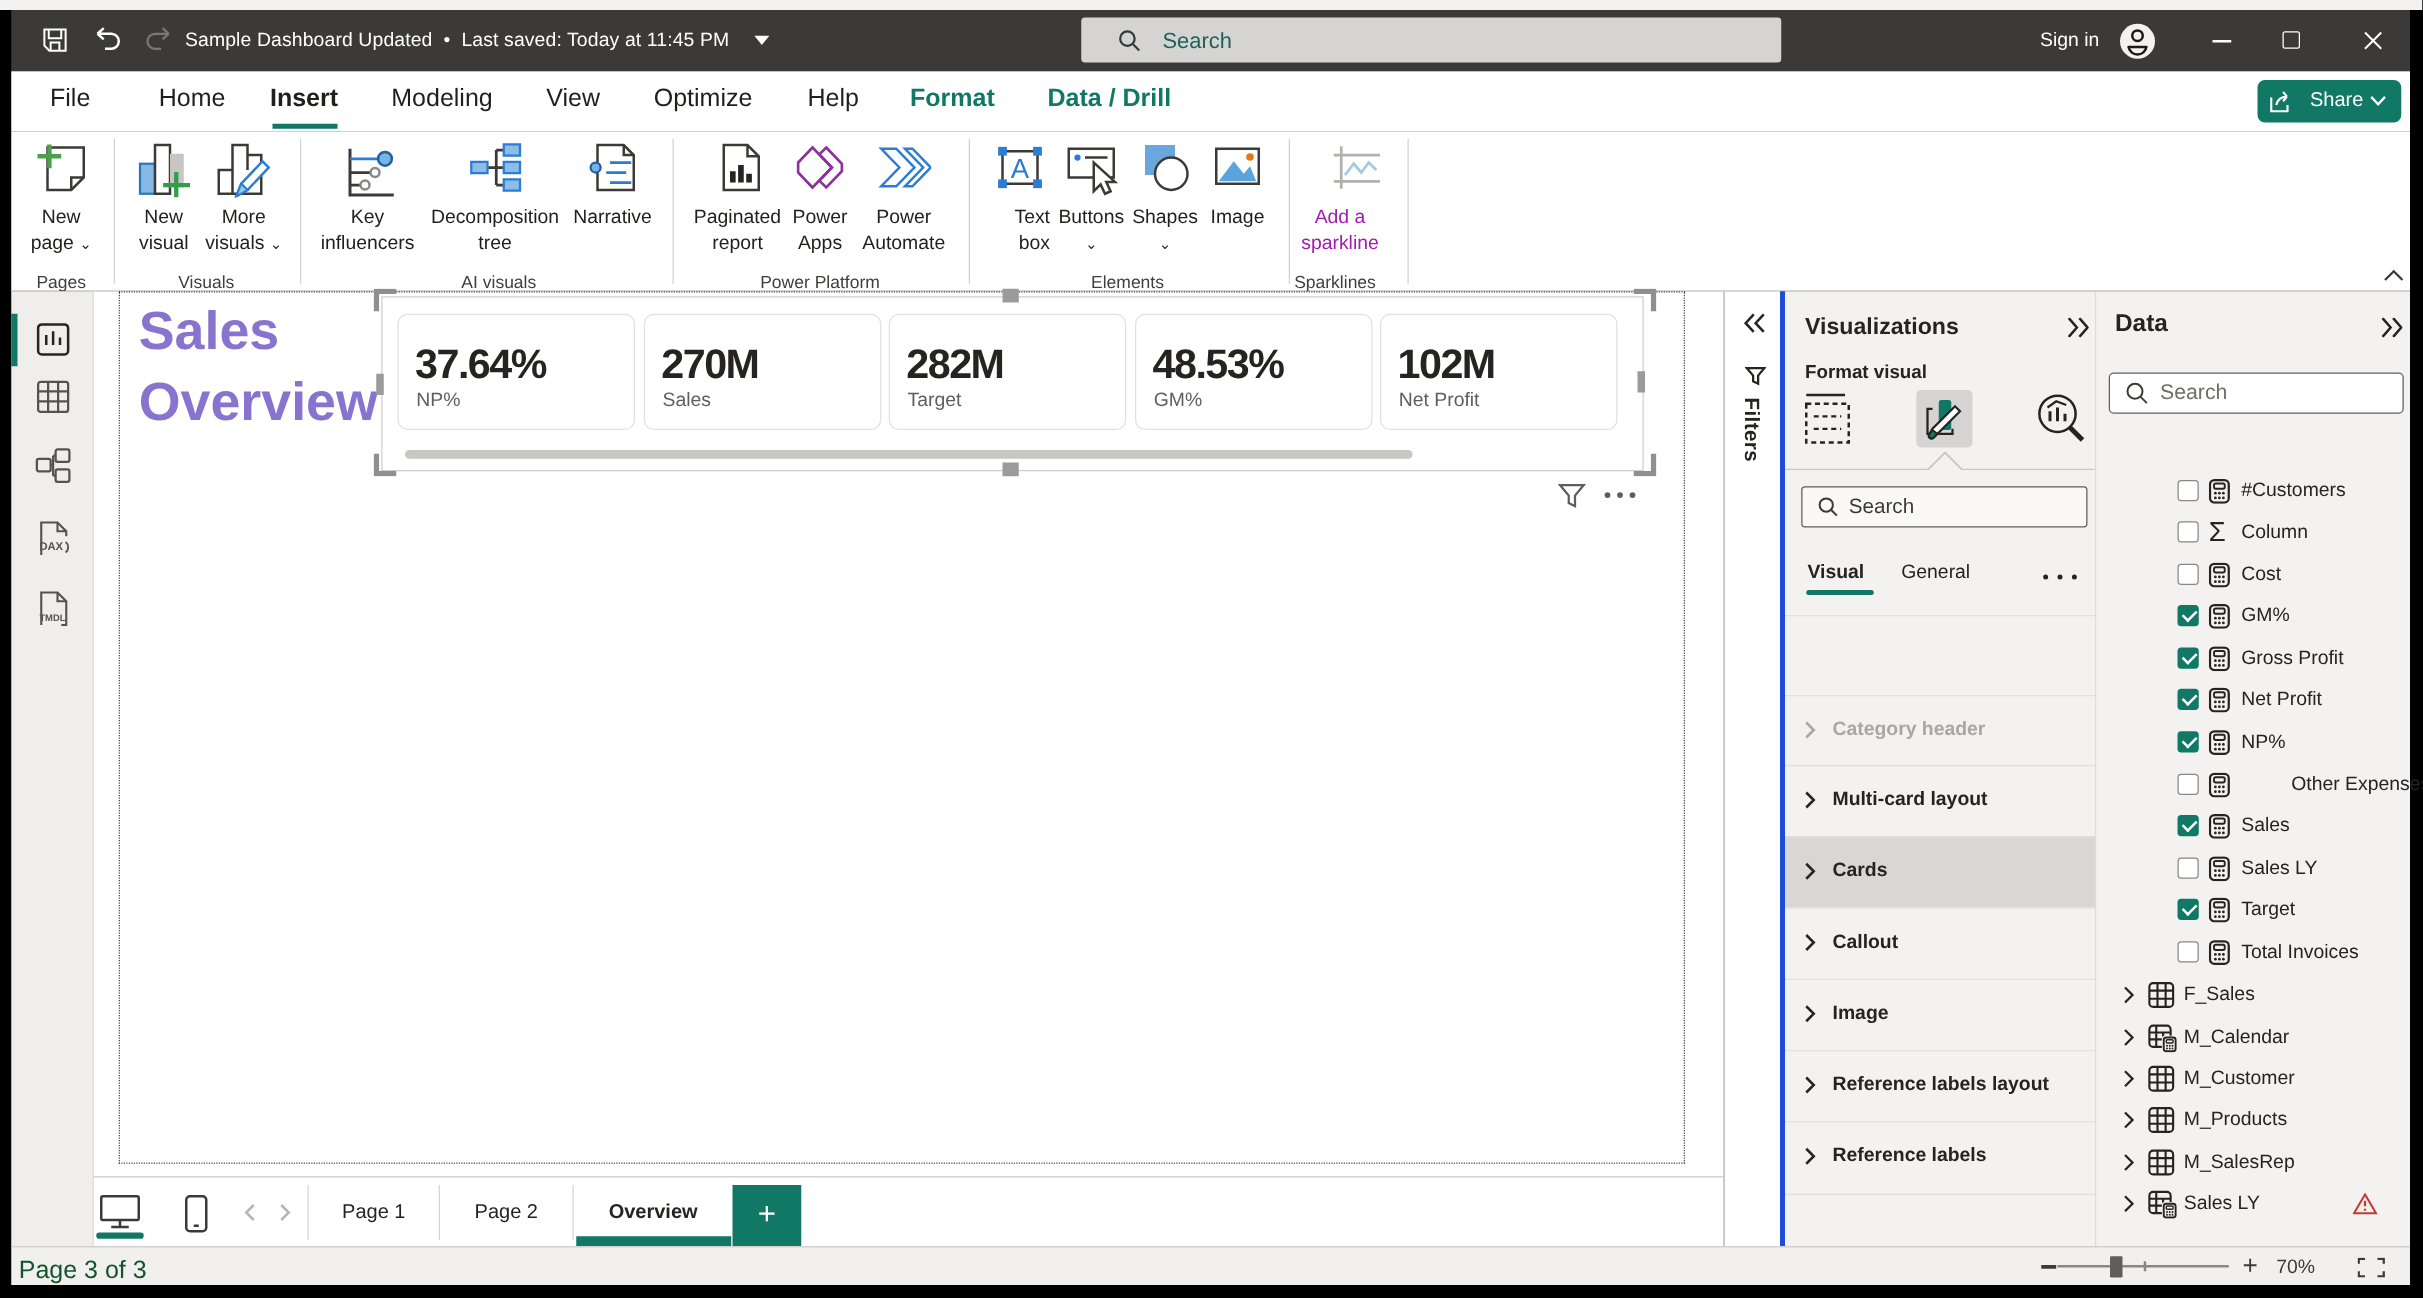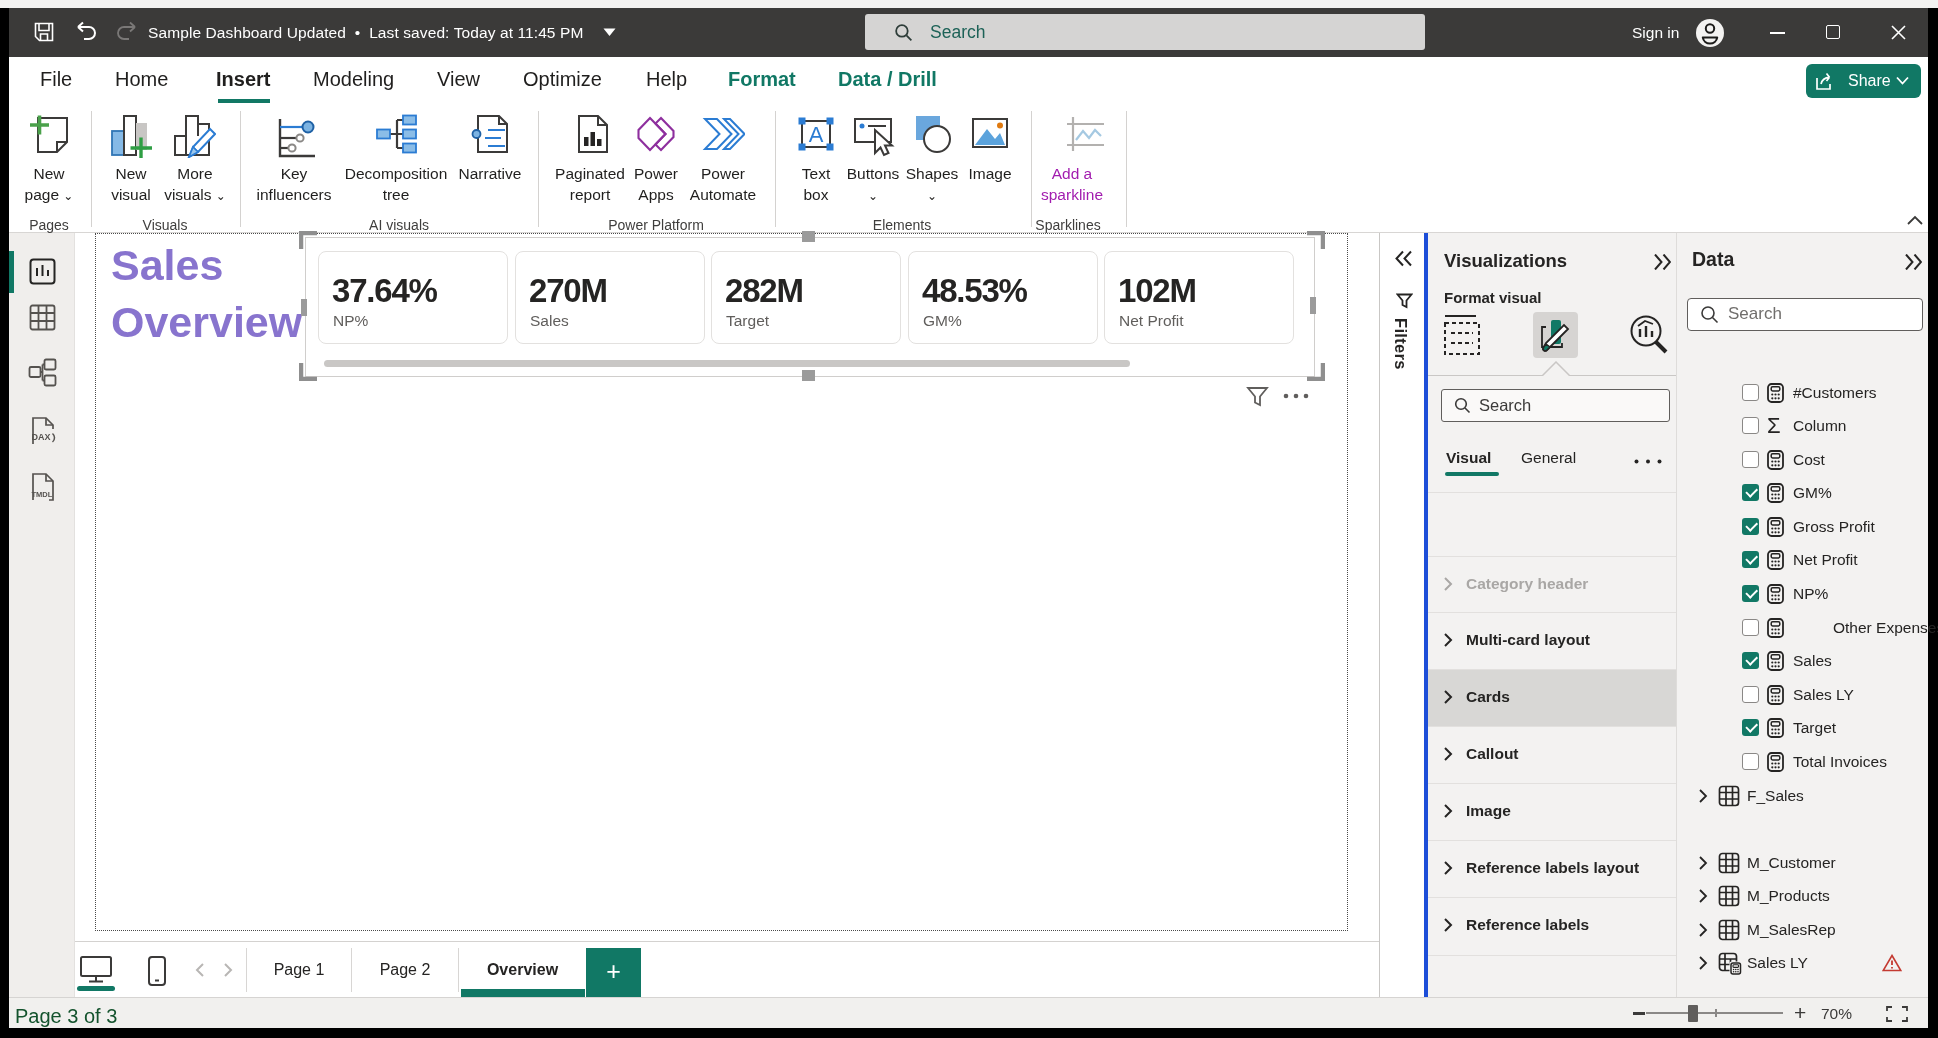--- a/index.html
+++ b/index.html
@@ -106,21 +106,21 @@
     <path d="M7.8 19.5 h14.4 a7.3 7.3 0 0 1 -14.4 0 Z" fill="none" stroke="#1b1a19" stroke-width="2" stroke-linejoin="round"></path>
   </svg>
   <div class="abs" style="left:1761px;top:24px;width:15px;height:2px;background:#fff;"></div>
   <div class="abs" style="left:1817px;top:17px;width:14px;height:14px;border:1.6px solid #fff;border-radius:2px;"></div>
   <svg class="abs" style="left:1882px;top:17px;" width="15" height="15" viewBox="0 0 15 15" stroke="#fff" stroke-width="1.6">
       <path d="M1 1 L14 14 M14 1 L1 14"></path>
     </svg>
 </div>
 <div id="menubar" class="abs">
   <div class="abs mi" style="left:31px;top:11px;">File</div>
-  <div class="abs mi" style="left:106px;top:11px;text-align:right;">Home</div>
+  <div class="abs mi" style="left:118px;top:11px;text-align:right;">Home</div>
   <div class="abs mi" style="left:207px;top:11px;font-weight:bold;">Insert</div>
   <div class="abs" style="left:209px;top:42px;width:52px;height:4px;background:#117865;"></div>
   <div class="abs mi" style="left:304px;top:11px;">Modeling</div>
   <div class="abs mi" style="left:428px;top:11px;">View</div>
   <div class="abs mi" style="left:514px;top:11px;">Optimize</div>
   <div class="abs mi" style="left:637px;top:11px;">Help</div>
   <div class="abs mi" style="left:719px;top:11px;color:#117865;font-weight:bold;">Format</div>
   <div class="abs mi" style="left:829px;top:11px;color:#117865;font-weight:bold;">Data / Drill</div>
 
   <div class="abs" style="left:1797px;top:7px;width:115px;height:34px;background:#117865;border-radius:6px;"></div>
@@ -217,21 +217,21 @@
   <div class="rsep" style="left:766px;"></div>
 
   <svg class="ricon" style="left:785px;" width="44" height="46" viewBox="0 0 44 46" fill="none">
     <rect x="8" y="9" width="28" height="26" stroke="#3b3a39" stroke-width="2" fill="#fff"></rect>
     <rect x="4.5" y="5.5" width="7" height="7" fill="#2b7cd3"></rect>
     <rect x="32.5" y="5.5" width="7" height="7" fill="#2b7cd3"></rect>
     <rect x="4.5" y="31.5" width="7" height="7" fill="#2b7cd3"></rect>
     <rect x="32.5" y="31.5" width="7" height="7" fill="#2b7cd3"></rect>
     <text x="22" y="30" font-size="22" fill="#2b7cd3" text-anchor="middle" font-family="Liberation Sans">A</text>
   </svg>
-  <div class="rlbl" style="left:783px;width:48px;">Text<br>box</div>
+  <div class="rlbl" style="left:783px;width:48px;text-align:right;">Text<br>box</div>
 
   <svg class="ricon" style="left:842px;" width="46" height="48" viewBox="0 0 46 48" fill="none">
     <rect x="4" y="7" width="36" height="23" stroke="#3b3a39" stroke-width="2" fill="#fff"></rect>
     <circle cx="11" cy="14" r="2.5" fill="#2b7cd3"></circle>
     <path d="M17 14 H35" stroke="#3b3a39" stroke-width="2"></path>
     <path d="M24 18 L24 41 L29.5 35.5 L33 43 L37.5 41 L34 33.5 L41 33.5 Z" stroke="#3b3a39" stroke-width="2" fill="#fff"></path>
   </svg>
   <div class="rlbl" style="left:834px;width:60px;">Buttons<br><span style="font-size:12px;">⌄</span></div>
 
   <svg class="ricon" style="left:901px;" width="44" height="46" viewBox="0 0 44 46" fill="none">
@@ -583,20 +583,29 @@
     </div>
   <div class="drow" style="top:546px;">
       <svg class="abs" style="left:21px;top:9px;" width="10" height="16">
         <use href="#s-chvr"></use>
       </svg>
       <svg class="abs" style="left:41px;top:6px;" width="22" height="22">
         <use href="#s-tbl"></use>
       </svg>
       <div class="dtxt" style="left:70px;">F_Sales</div>
     </div>
+  <div class="drow" style="top:580px;">
+      <svg class="abs" style="left:21px;top:9px;" width="10" height="16">
+        <use href="#s-chvr"></use>
+      </svg>
+      <svg class="abs" style="left:41px;top:6px;" width="24" height="23">
+        <use href="#s-tblc"></use>
+      </svg>
+      <div class="dtxt" style="left:70px;">M_Calendar</div>
+    </div>
   <div class="drow" style="top:613px;">
       <svg class="abs" style="left:21px;top:9px;" width="10" height="16">
         <use href="#s-chvr"></use>
       </svg>
       <svg class="abs" style="left:41px;top:6px;" width="22" height="22">
         <use href="#s-tbl"></use>
       </svg>
       <div class="dtxt" style="left:70px;">M_Customer</div>
     </div>
   <div class="drow" style="top:646px;">

